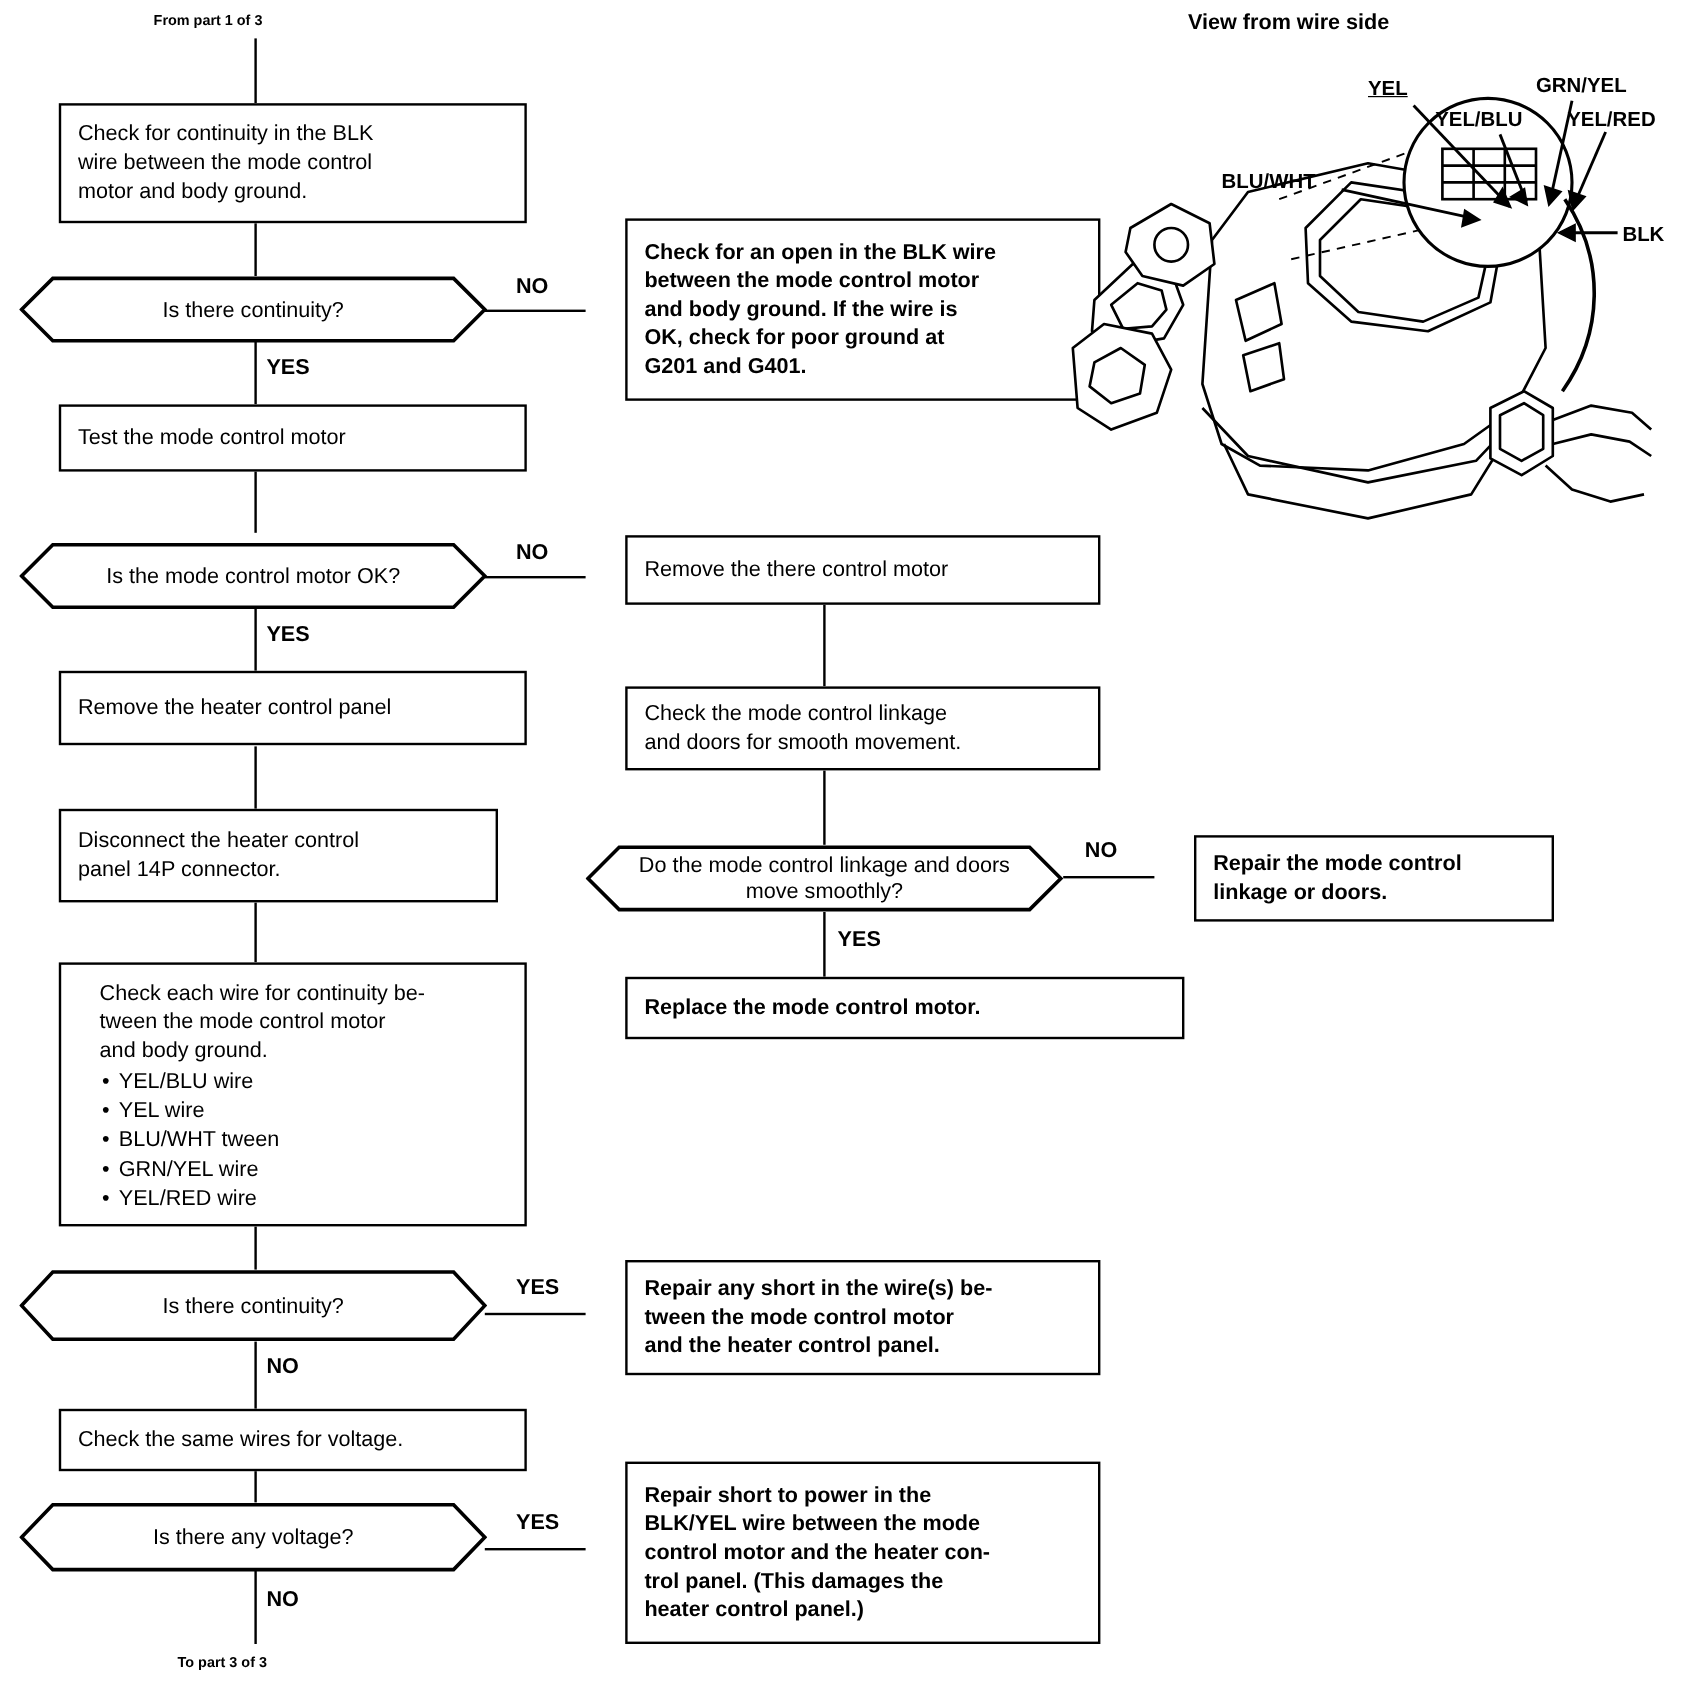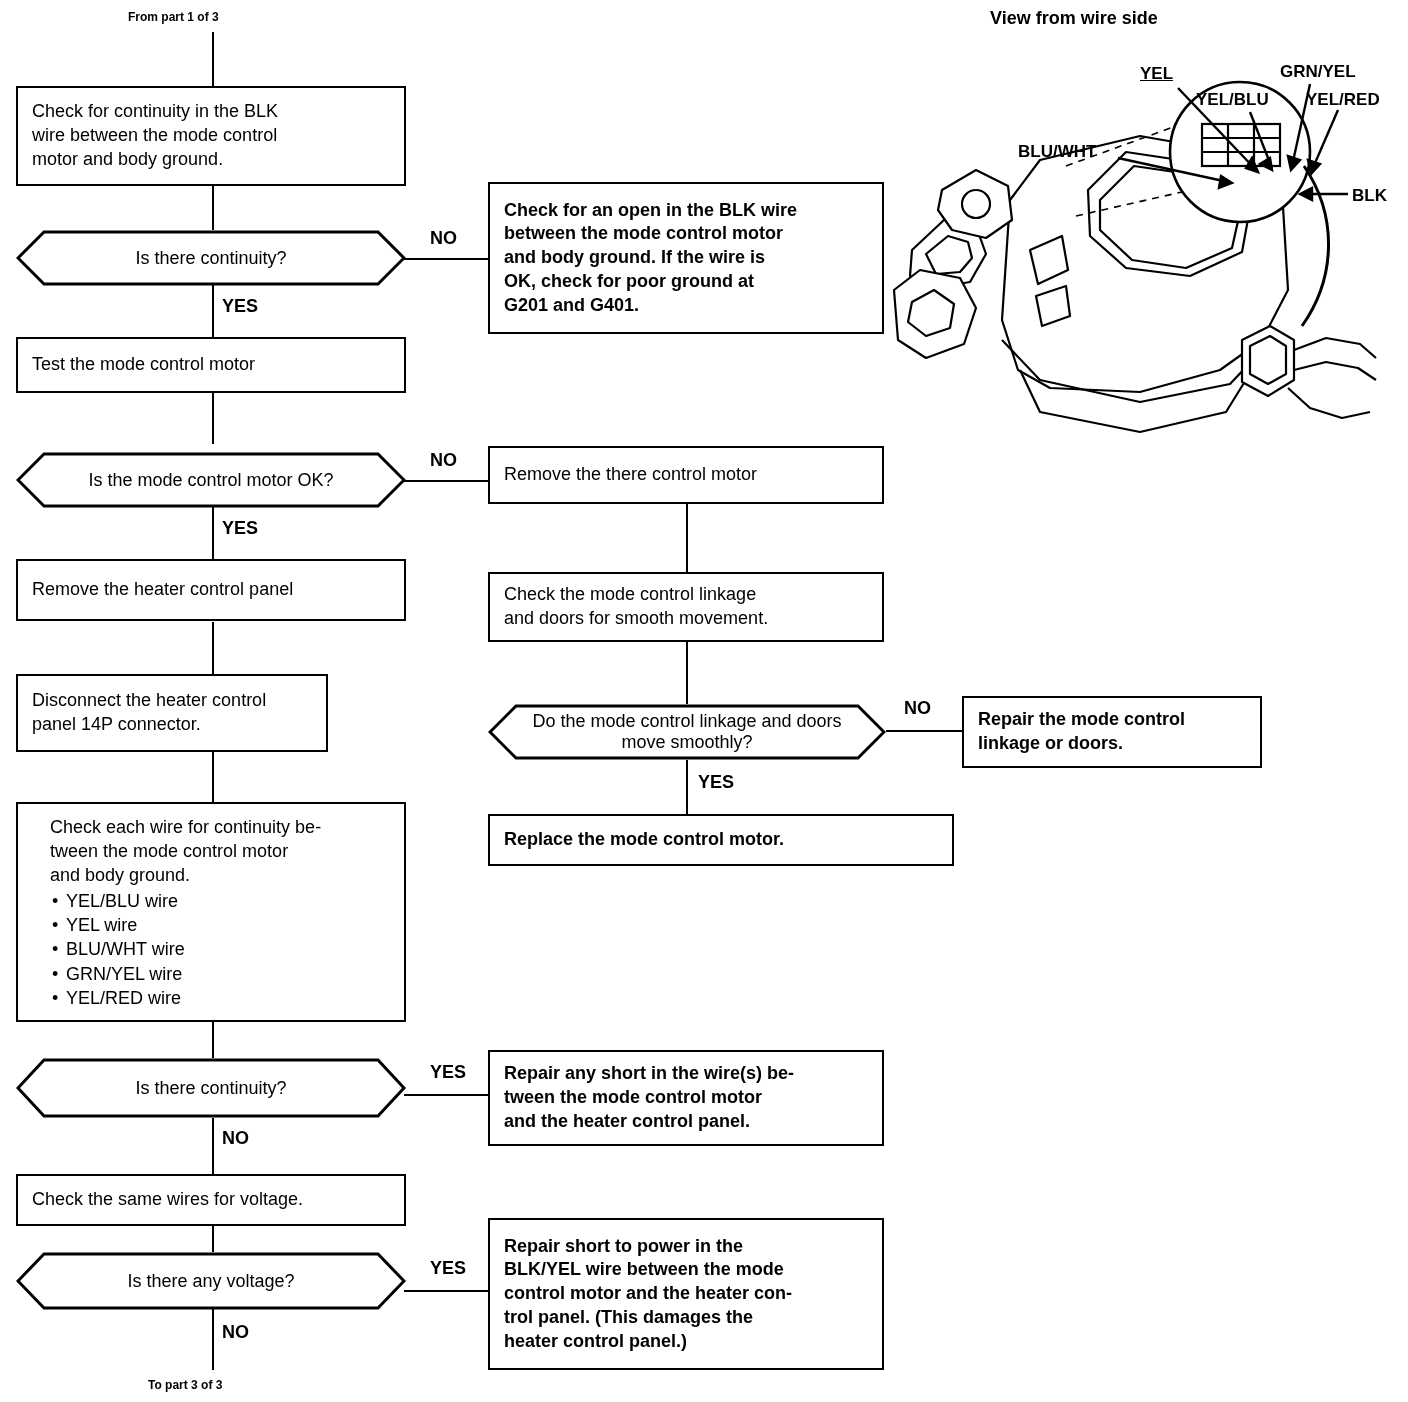--- a/index.html
+++ b/index.html
@@ -21,20 +21,21 @@
   .box {
     position: absolute;
     border: 2px solid #000;
     background: #fff;
     box-sizing: border-box;
     display: flex;
     align-items: center;
     padding: 8px 14px;
     font-size: 18px;
     line-height: 1.32;
+    margin-left: 33px;
   }
   .box.bold {
     font-weight: bold;
   }
   .box .inner {
     width: 100%;
     white-space: pre-line;
   }
   .hex {
     position: absolute;
@@ -159,33 +160,33 @@
     </svg>
     <span class="hextxt">Is the mode control motor OK?</span>
   </div>
   <div class="lbl" style="left:430px; top:450px;">NO</div>
   <div class="lbl" style="left:222px; top:518px;">YES</div>
 
   <div class="box" style="left:16px; top:559px; width:390px; height:62px;">
     <span class="inner">Remove the heater control panel</span>
   </div>
 
-  <div class="box" style="left:16px; top:674px; width:312px; height:78px;">
+  <div class="box" style="left:16px; top:674px; width:366px; height:78px;">
     <span class="inner">Disconnect the heater control
 panel 14P connector.</span>
   </div>
 
   <div class="box" style="left:16px; top:802px; width:390px; height:220px; display:block; padding:12px 32px;">
     <div class="inner">Check each wire for continuity be-
 tween the mode control motor
 and body ground.</div>
     <ul class="bullets">
       <li>YEL/BLU wire</li>
       <li>YEL wire</li>
-      <li>BLU/WHT wire</li>
+      <li>BLU/WHT tween</li>
       <li>GRN/YEL wire</li>
       <li>YEL/RED wire</li>
     </ul>
   </div>
 
   <div class="hex" style="left:16px; top:1058px; width:390px; height:60px;">
     <svg class="hexbg" viewBox="0 0 390 60" preserveAspectRatio="none">
       <polygon points="28,2 362,2 388,30 362,58 28,58 2,30" fill="#fff" stroke="#000" stroke-width="3"></polygon>
     </svg>
     <span class="hextxt">Is there continuity?</span>

